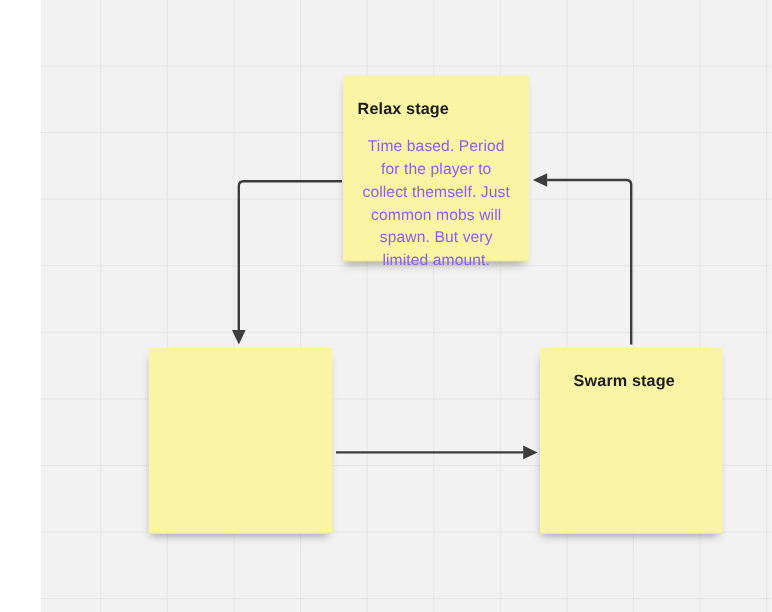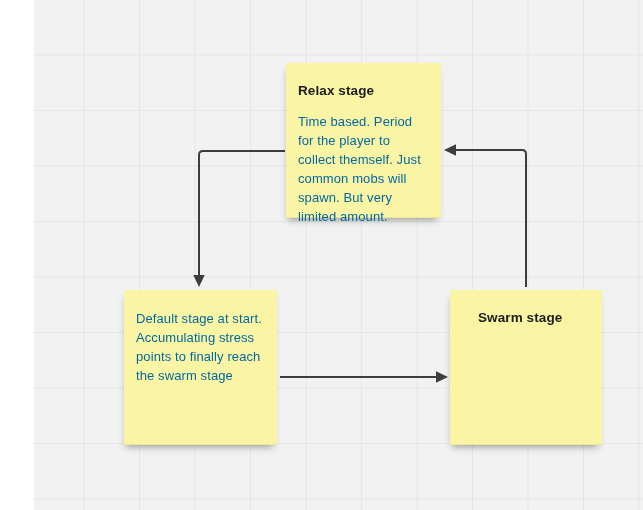--- a/index.html
+++ b/index.html
@@ -33,23 +33,24 @@
     font-weight: 700;
     color: #1c1c1c;
     line-height: 17px;
     margin-bottom: 13px;
     letter-spacing: 0.1px;
   }
   .sticky-note .note-body {
     display: block;
     font-size: 13px;
     font-weight: 400;
-    color: #0369a1;
+    color: #8b5cf6;
     line-height: 19px;
     letter-spacing: 0.1px;
+    text-align: center;
   }
   #note-relax   { left: 252px; top: 63px;  width: 155px; height: 155px; }
   #note-buildup { left: 90px;  top: 290px; width: 153px; height: 155px; }
   #note-swarm   { left: 416px; top: 290px; width: 152px; height: 155px; }
   .connector-layer {
     position: absolute;
     left: 0; top: 0;
     width: 643px; height: 510px;
     pointer-events: none;
   }
@@ -81,20 +82,19 @@
       <polygon points="410,150 422,144.3 422,155.7" style="fill: rgb(61, 61, 61);"></polygon>
     </g>
   </svg>
 
   <div class="sticky-note" id="note-relax" style="background-color: rgb(250, 245, 164);">
     <span class="note-title">Relax stage</span>
     <span class="note-body">Time based. Period for the player to collect themself. Just common mobs will spawn. But very limited amount.</span>
   </div>
 
   <div class="sticky-note" id="note-buildup" style="background-color: rgb(250, 245, 164);">
-    <span class="note-body">Default stage at start. Accumulating stress points to finally reach the swarm stage</span>
   </div>
 
   <div class="sticky-note" id="note-swarm" style="background-color: rgb(250, 245, 164); padding-left: 28px;">
     <span class="note-title">Swarm stage</span>
   </div>
 
 </div>
 
 </body></html>

